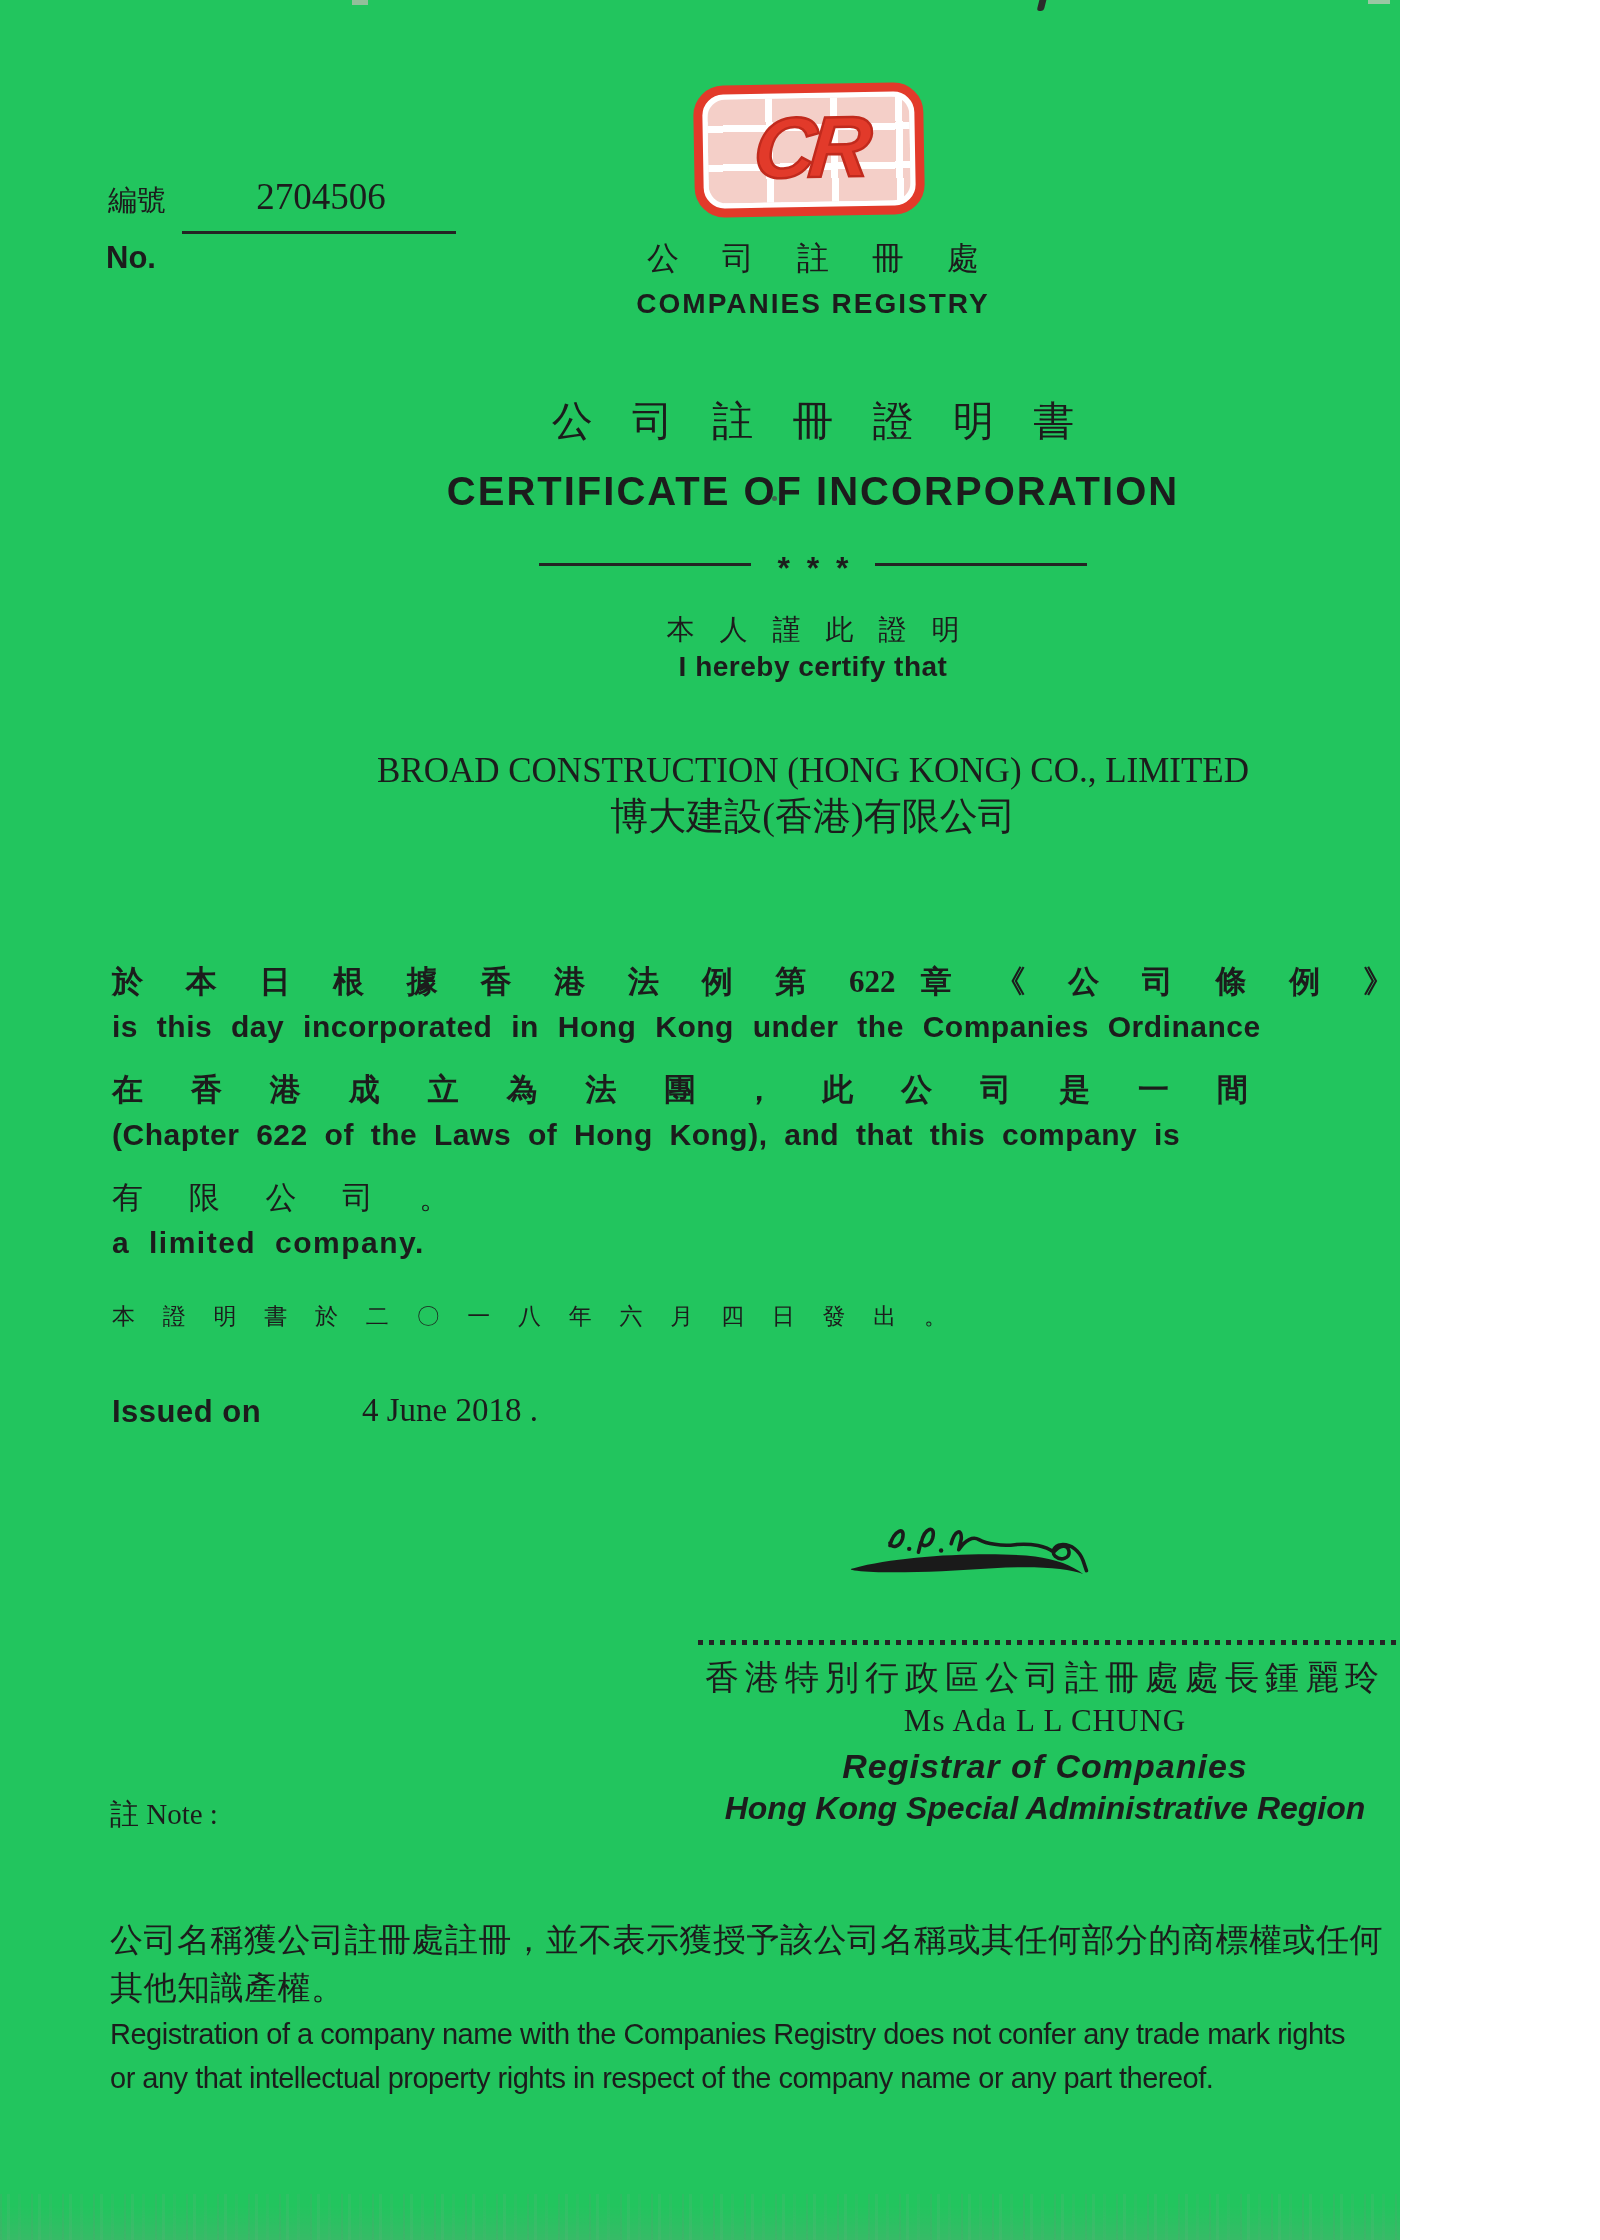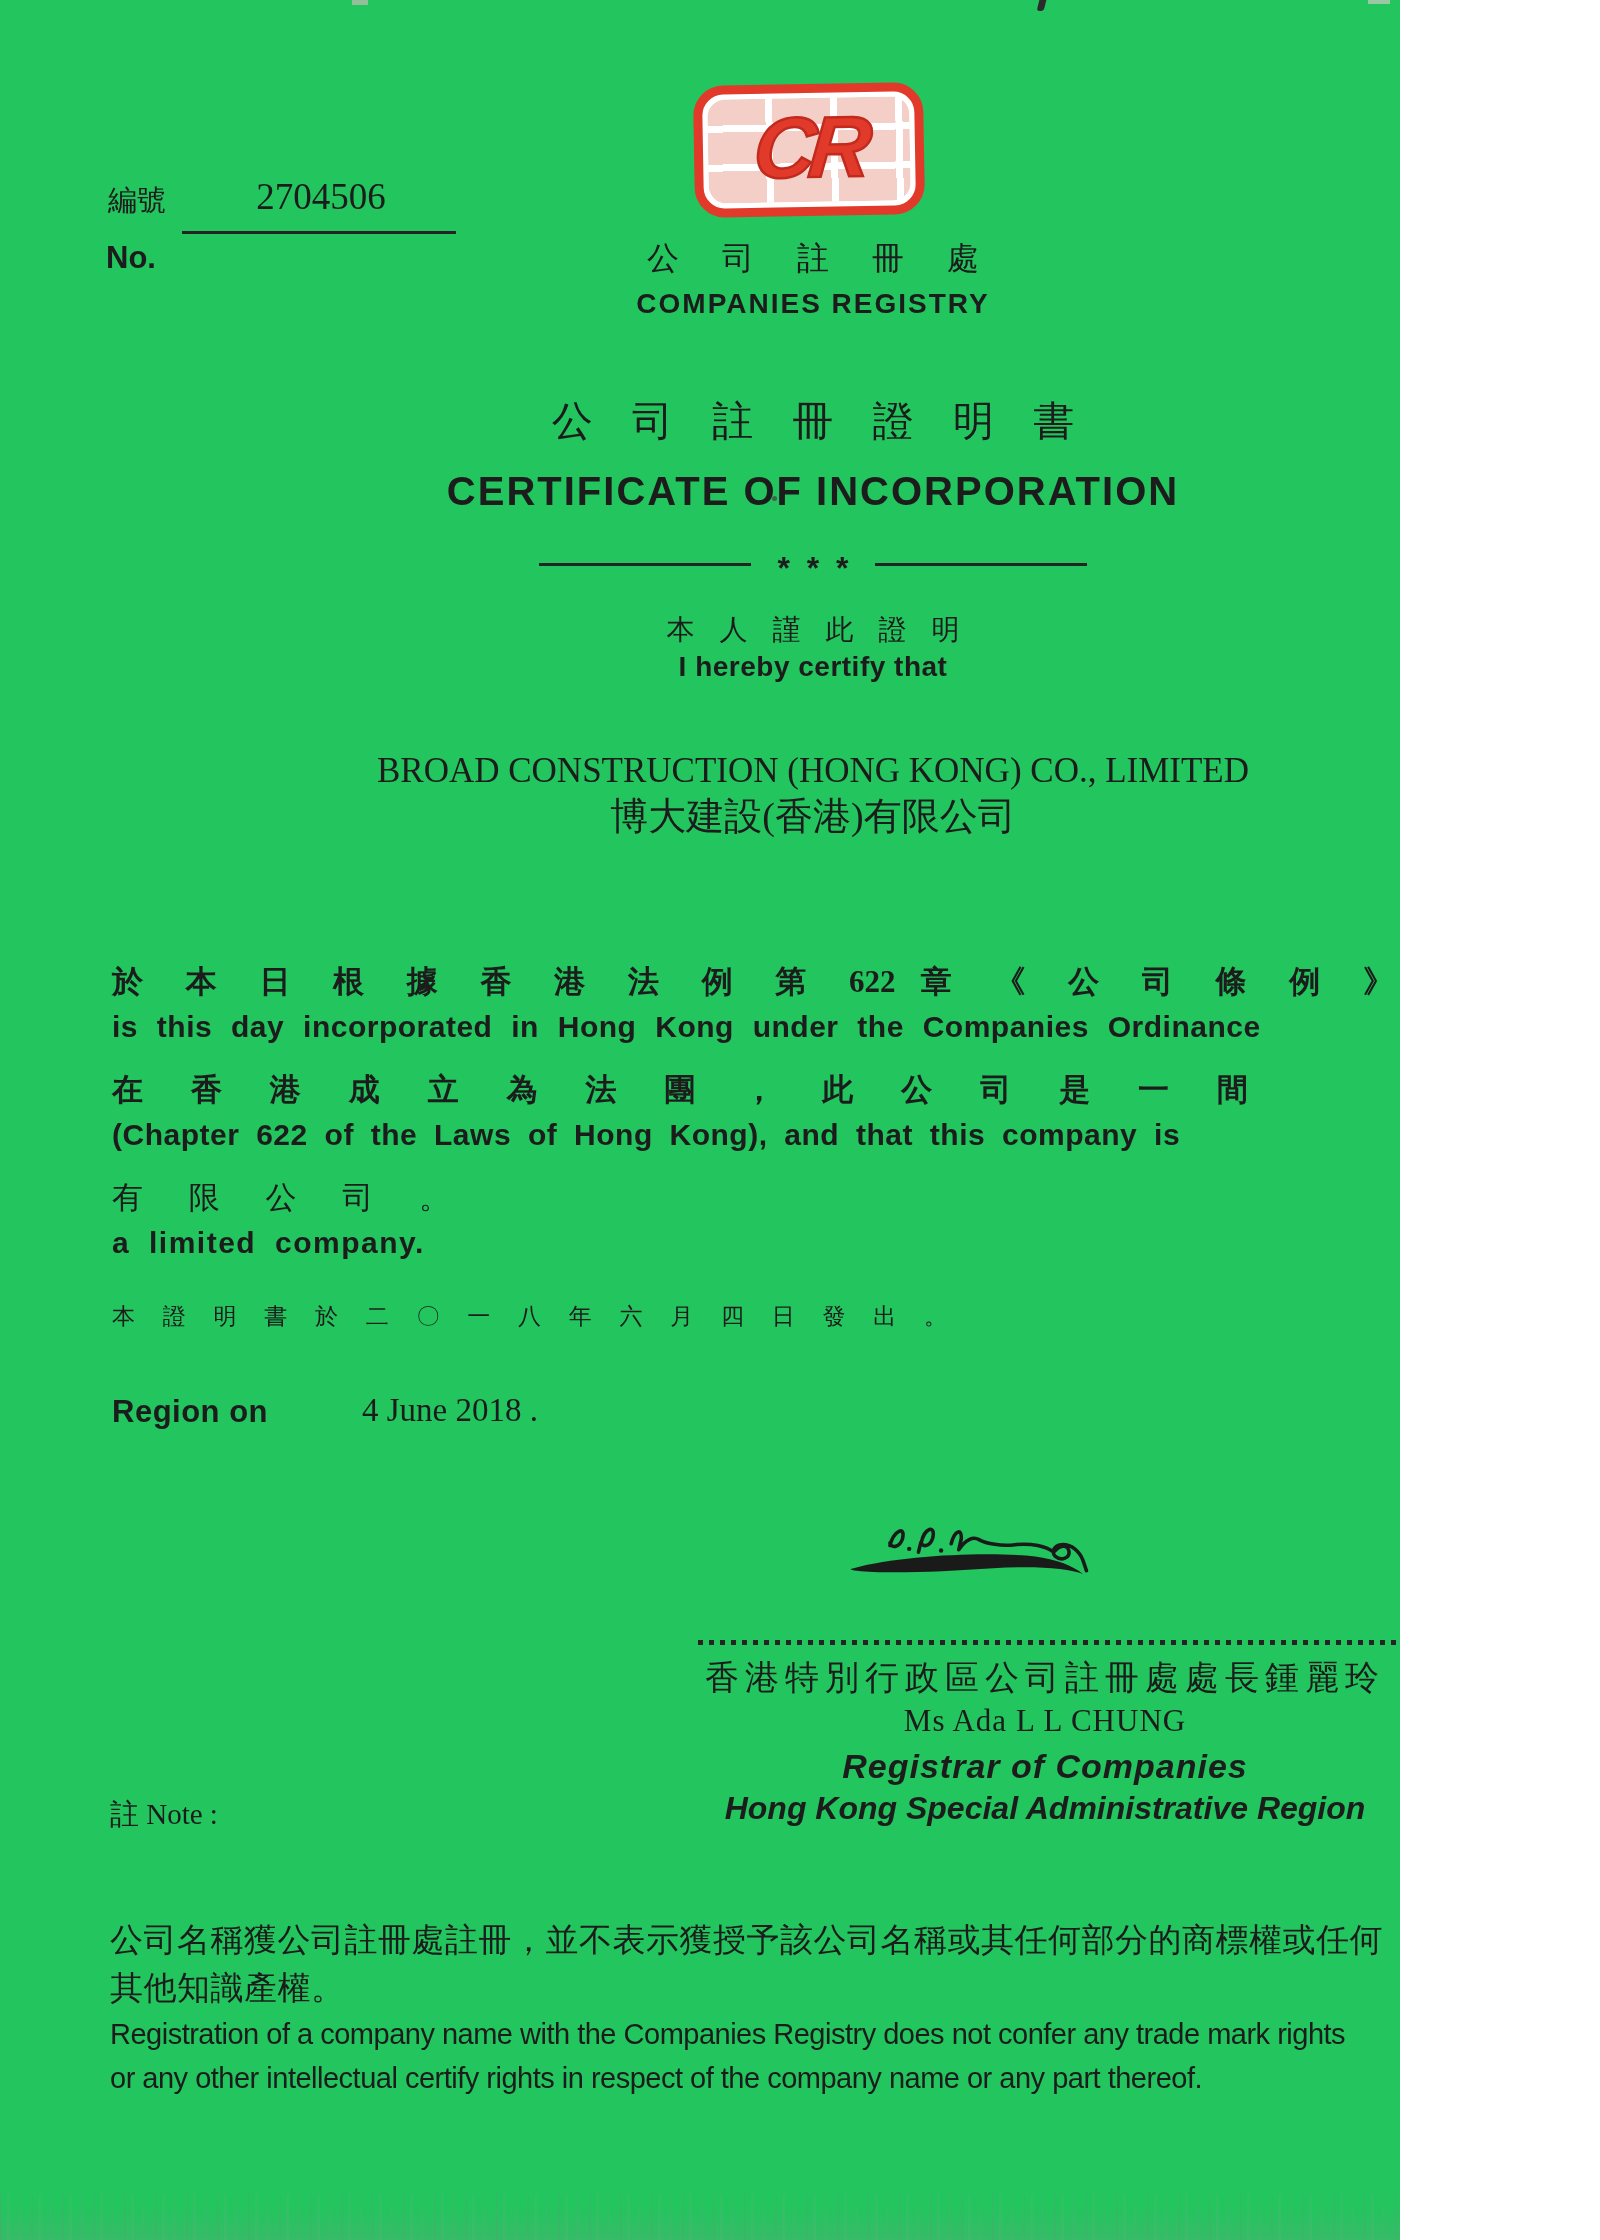--- a/index.html
+++ b/index.html
@@ -147,21 +147,21 @@
   <div class="abs hdr company-cn">博大建設(香港)有限公司</div>
 
   <div class="abs bodyline b1cn cjk just">於 本 日 根 據 香 港 法 例 第 622 章 《 公 司 條 例 》</div>
   <div class="abs bodyline b1en">is this day incorporated in Hong Kong under the Companies Ordinance</div>
   <div class="abs bodyline b2cn cjk just">在 香 港 成 立 為 法 團 ， 此 公 司 是 一 間</div>
   <div class="abs bodyline b2en">(Chapter 622 of the Laws of Hong Kong), and that this company is</div>
   <div class="abs bodyline b3cn cjk">有 限 公 司 。</div>
   <div class="abs bodyline b3en">a limited company.</div>
 
   <div class="abs issue-cn cjk">本 證 明 書 於 二 〇 一 八 年 六 月 四 日 發 出 。</div>
-  <div class="abs issue-lab">Region on</div>
+  <div class="abs issue-lab">Issued on</div>
   <div class="abs issue-dt">4 June 2018 .</div>
 
   <svg class="sig-svg" viewBox="0 0 300 110">
     <g stroke="#1a1a1a" stroke-width="4.2" fill="none" stroke-linecap="round" stroke-linejoin="round">
       <path d="M57 52 C62 34 76 28 72 44 C69 54 59 56 57 49"></path>
       <path d="M94 50 C98 30 112 27 108 43 C105 53 96 55 94 48 L91 60"></path>
       <path d="M130 50 C134 34 143 31 142 44 L139 57 C147 45 156 41 163 45 C172 50 190 53 206 51 C226 49 243 53 252 60 C259 52 268 50 270 58 C272 67 261 71 254 65 C249 60 252 52 261 51 C273 50 283 59 287 70 L291 82"></path>
     </g>
     <g fill="#1a1a1a" stroke="none">
       <circle cx="80" cy="56" r="2.6"></circle>
@@ -172,16 +172,16 @@
   <div class="dotline"></div>
   <div class="abs sig-center reg-cn cjk">香港特別行政區公司註冊處處長鍾麗玲</div>
   <div class="abs sig-center reg-name">Ms Ada L L CHUNG</div>
   <div class="abs sig-center reg-title">Registrar of Companies</div>
   <div class="abs sig-center reg-region">Hong Kong Special Administrative Region</div>
 
   <div class="abs note-label cjk">註 Note :</div>
   <div class="abs note-cn1 cjk">公司名稱獲公司註冊處註冊，並不表示獲授予該公司名稱或其任何部分的商標權或任何</div>
   <div class="abs note-cn2 cjk">其他知識產權。</div>
   <div class="abs note-en1">Registration of a company name with the Companies Registry does not confer any trade mark rights</div>
-  <div class="abs note-en2">or any other intellectual certify rights in respect of the company name or any part thereof.</div>
+  <div class="abs note-en2">or any that intellectual property rights in respect of the company name or any part thereof.</div>
 
   <div class="scan-band"></div>
 </div>
 
 </body></html>

